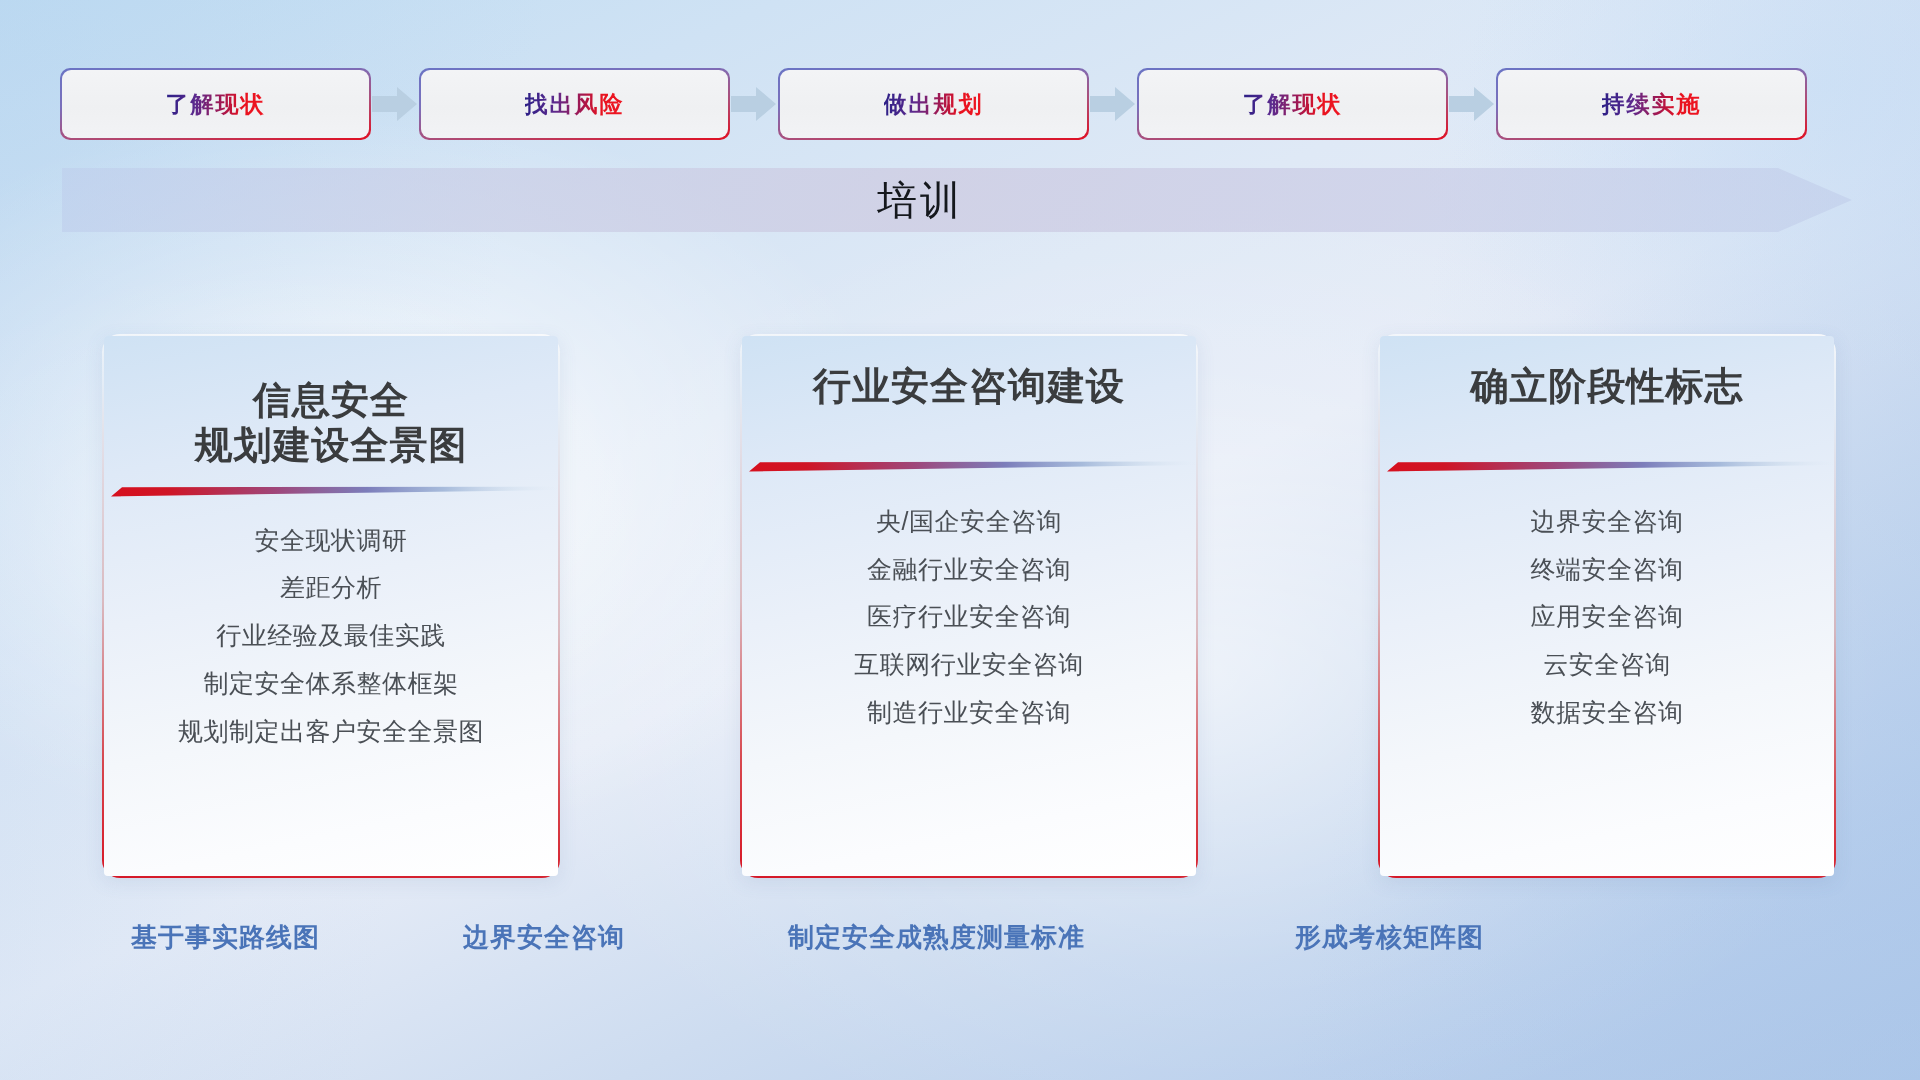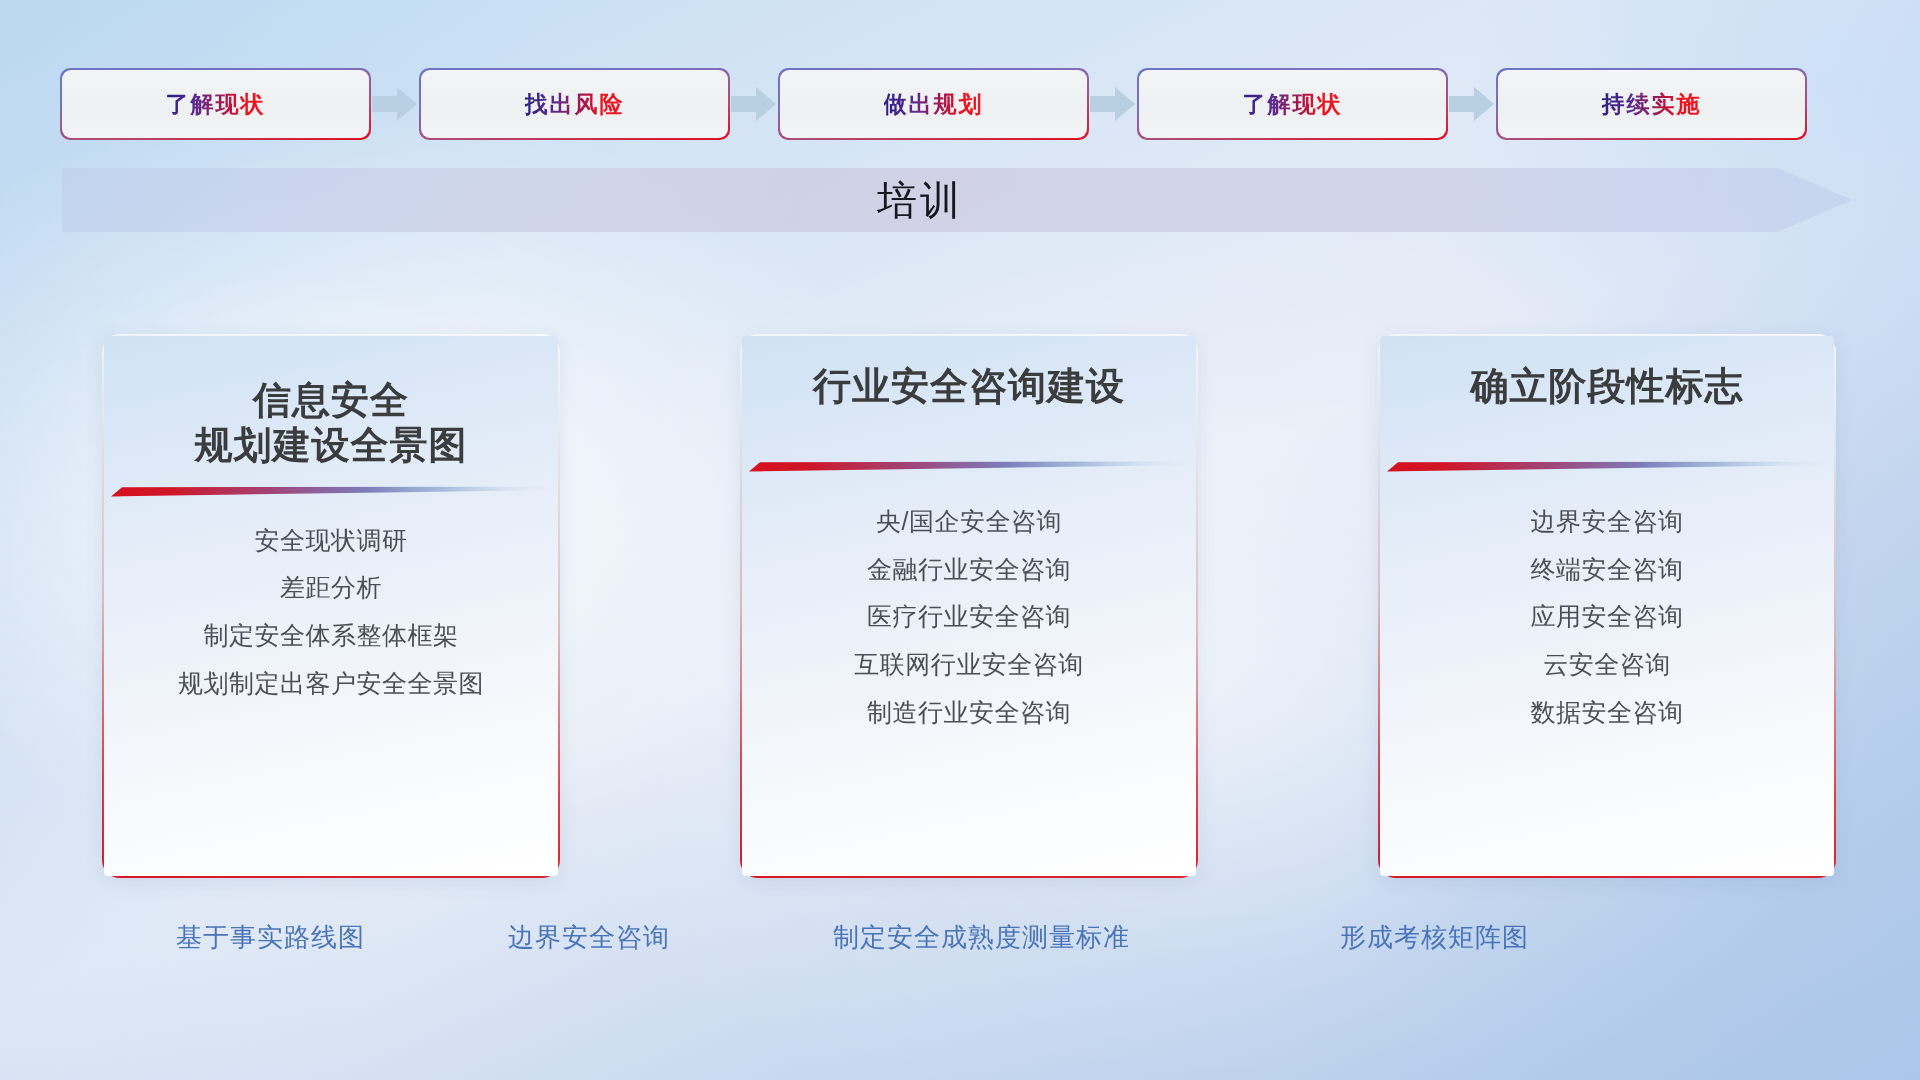--- a/index.html
+++ b/index.html
@@ -200,25 +200,24 @@
     position: absolute;
     left: 0;
     top: 920px;
     width: 1920px;
     height: 44px;
     z-index: 6;
   }
   .caption {
     position: absolute;
     font-size: 26px;
-    font-weight: normal;
+    font-weight: bold;
     color: #4a74b8;
     letter-spacing: 1px;
     white-space: nowrap;
-    margin-left: 45px;
   }
   .caption.c0 { left: 131px; }
   .caption.c1 { left: 463px; }
   .caption.c2 { left: 788px; }
   .caption.c3 { left: 1295px; }
 </style>
 </head>
 <body>
 
 <div id="stage">
@@ -286,20 +285,21 @@
             <stop offset="75%" stop-color="#7e9ac8" stop-opacity="0.6"></stop>
             <stop offset="90%" stop-color="#bcd0e4" stop-opacity="0.3"></stop>
             <stop offset="100%" stop-color="#dfe9f4" stop-opacity="0.05"></stop>
           </linearGradient>
         </defs>
         <path d="M6 10.5 L17 1.2 L452 0.6 L452 4.0 L0 10.5 Z" fill="url(#divgrad1)"></path>
       </svg>
       <div class="card-list">
         <div class="card-list-item">安全现状调研</div>
         <div class="card-list-item">差距分析</div>
+        <div class="card-list-item">行业经验及最佳实践</div>
         <div class="card-list-item">制定安全体系整体框架</div>
         <div class="card-list-item">规划制定出客户安全全景图</div>
       </div>
     </div>
 
     <div class="card two">
       <div class="card-title">行业安全咨询建设</div>
       <svg class="card-divider" viewBox="0 0 452 11" preserveAspectRatio="none">
         <defs>
           <linearGradient id="divgrad2" x1="0" y1="0" x2="1" y2="0">

